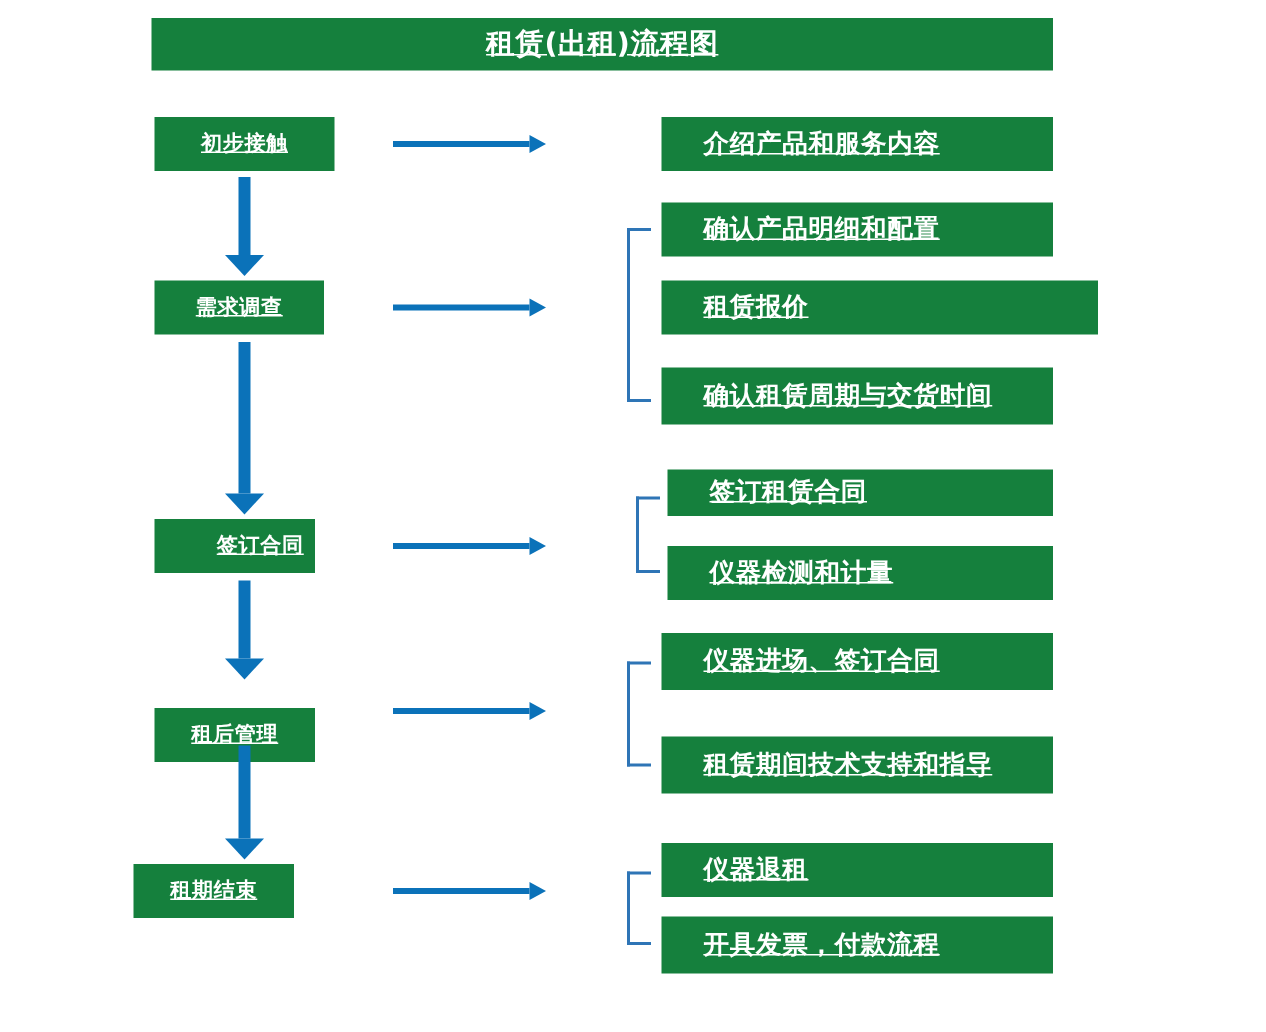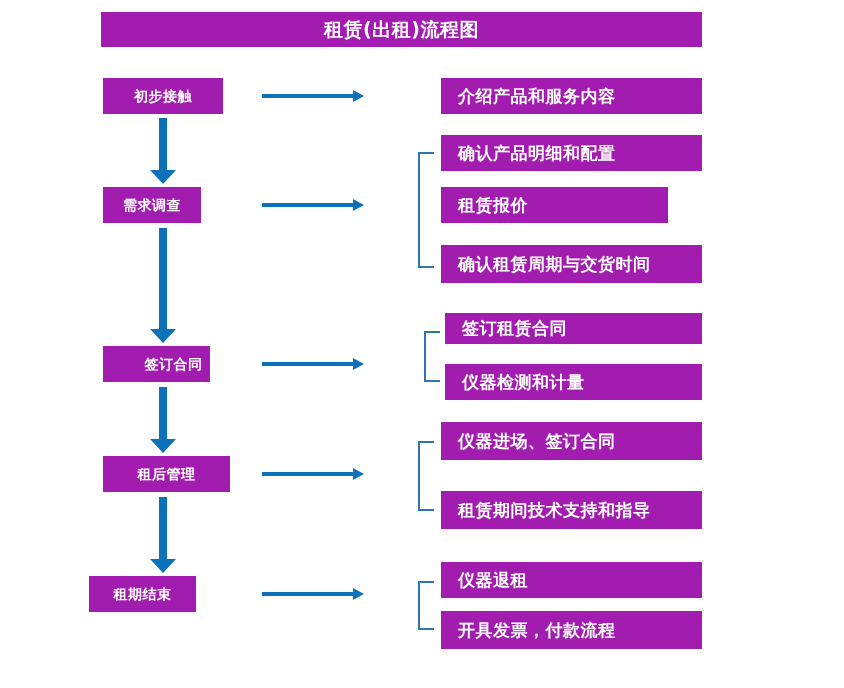--- a/index.html
+++ b/index.html
@@ -13,41 +13,42 @@
   }
   #flow-root {
     position: relative;
     width: 844px;
     height: 688px;
     background: #ffffff;
     overflow: hidden;
   }
   .box {
     position: absolute;
-    background: #a21caf;
+    background: #15803d;
     color: #ffffff;
     font-weight: bold;
     display: flex;
     align-items: center;
     box-sizing: border-box;
     letter-spacing: 0.5px;
     line-height: 1;
     white-space: nowrap;
+    text-decoration: underline;
   }
   .title-bar {
     justify-content: center;
     font-size: 19px;
   }
   .stage-box {
     justify-content: center;
     font-size: 14px;
   }
   .detail-box {
     justify-content: flex-start;
-    padding-left: 17px;
+    padding-left: 28px;
     font-size: 17px;
   }
   
   .h-arrow {
     position: absolute;
     height: 20px;
   }
   .h-arrow .shaft {
     position: absolute;
     left: 0;
@@ -96,25 +97,25 @@
 </style>
 </head>
 <body>
 
 <div id="flow-root">
 
   <div class="box title-bar" style="left:101px; top:12px; width:601px; height:35px;">租赁(出租)流程图</div>
 
   <div class="box stage-box" style="left:103px; top:78px; width:120px; height:36px;">初步接触</div>
 
-  <div class="box stage-box" style="left:103px; top:187px; width:98px; height:36px;">需求调查</div>
+  <div class="box stage-box" style="left:103px; top:187px; width:113px; height:36px;">需求调查</div>
 
   <div class="box stage-box" style="left:103px; top:346px; width:107px; height:36px;padding-left:34px;">签订合同</div>
 
-  <div class="box stage-box" style="left:103px; top:456px; width:127px; height:36px;">租后管理</div>
+  <div class="box stage-box" style="left:103px; top:472px; width:107px; height:36px;">租后管理</div>
 
   <div class="box stage-box" style="left:89px; top:576px; width:107px; height:36px;">租期结束</div>
 
   <div class="v-arrow" style="left:150px; top:118px; height:66px;">
     <div class="shaft" style="height:52px;"></div>
     <div class="head" style="top:52px;"></div>
   </div>
 
   <div class="v-arrow" style="left:150px; top:228px; height:115px;">
     <div class="shaft" style="height:101px;"></div>
@@ -161,21 +162,21 @@
   <div class="bracket" style="left:424px; top:331px; height:51px;"></div>
 
   <div class="bracket" style="left:418px; top:441px; height:70px;"></div>
 
   <div class="bracket" style="left:418px; top:581px; height:49px;"></div>
 
   <div class="box detail-box" style="left:441px; top:78px; width:261px; height:36px;">介绍产品和服务内容</div>
 
   <div class="box detail-box" style="left:441px; top:135px; width:261px; height:36px;">确认产品明细和配置</div>
 
-  <div class="box detail-box" style="left:441px; top:187px; width:227px; height:36px;">租赁报价</div>
+  <div class="box detail-box" style="left:441px; top:187px; width:291px; height:36px;">租赁报价</div>
 
   <div class="box detail-box" style="left:441px; top:245px; width:261px; height:38px;">确认租赁周期与交货时间</div>
 
   <div class="box detail-box" style="left:445px; top:313px; width:257px; height:31px;">签订租赁合同</div>
 
   <div class="box detail-box" style="left:445px; top:364px; width:257px; height:36px;">仪器检测和计量</div>
 
   <div class="box detail-box" style="left:441px; top:422px; width:261px; height:38px;">仪器进场、签订合同</div>
 
   <div class="box detail-box" style="left:441px; top:491px; width:261px; height:38px;">租赁期间技术支持和指导</div>

